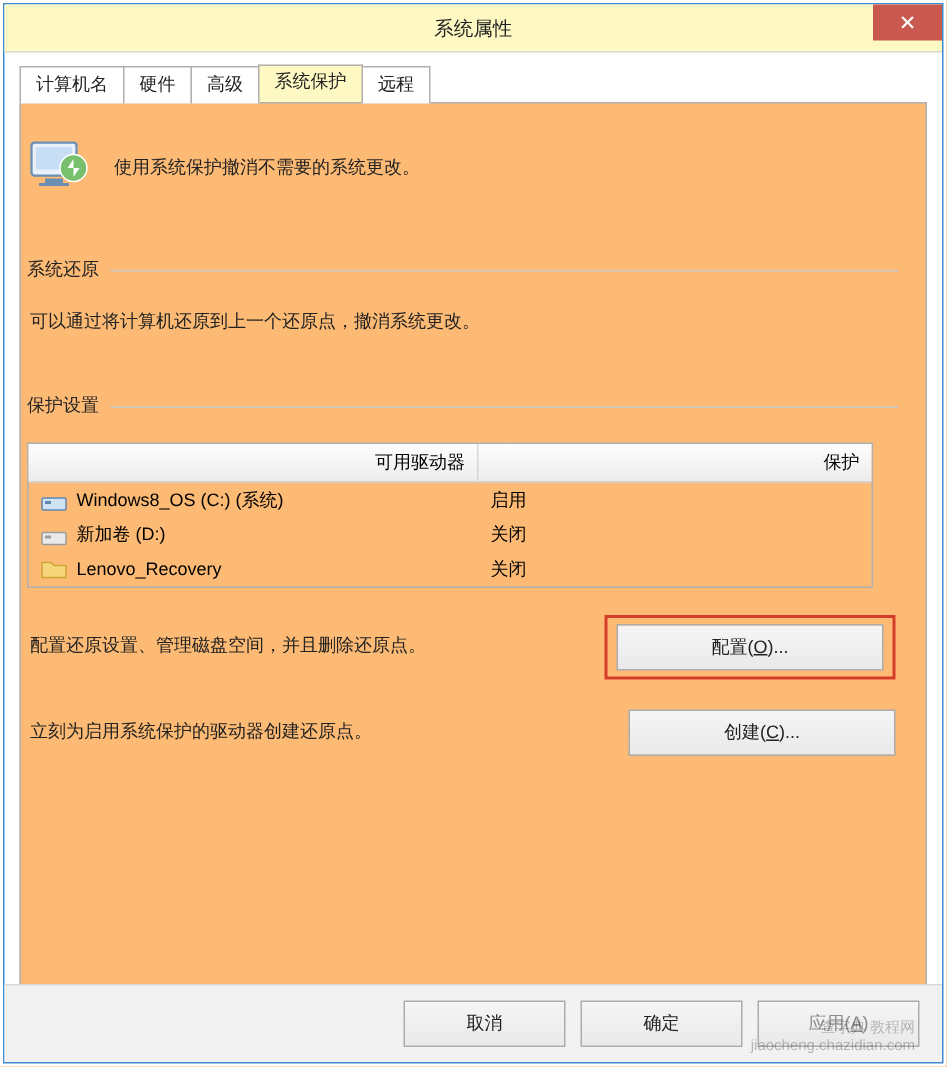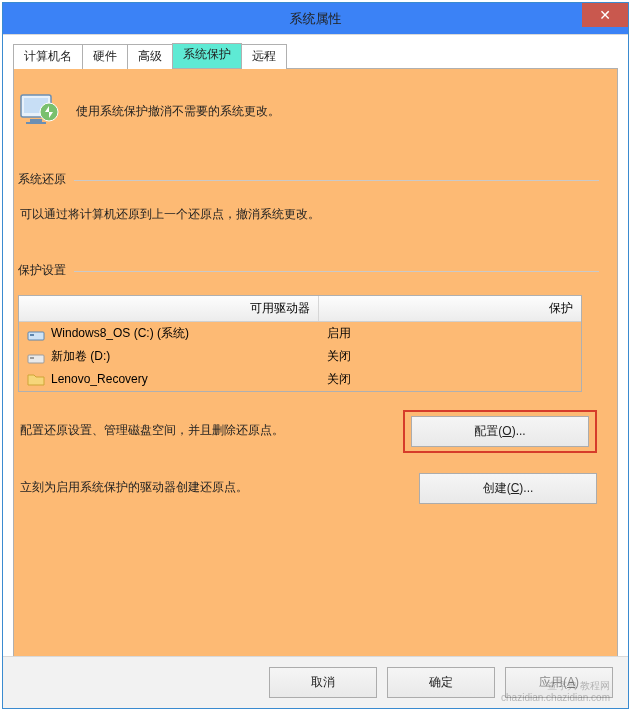--- a/index.html
+++ b/index.html
@@ -13,21 +13,21 @@
   .window {
     width: 627px;
     height: 707px;
     border: 1px solid #3a8bd0;
     background: #fff;
     position: relative;
     margin: 2px;
   }
   .titlebar {
     height: 32px;
-    background: #3b82f6;
+    background: #fef9c3;
     display: flex;
     align-items: center;
     justify-content: center;
     border-bottom: 1px solid #d9d9d9;
     position: relative;
   }
   .titlebar .title {
     font-size: 13px;
     color: #222;
     line-height: 32px;
@@ -62,21 +62,21 @@
     border-bottom: none;
     background: #fff;
     padding: 3px 10px 4px 10px;
     font-size: 12px;
     margin-right: -1px;
     position: relative;
     top: 1px;
     color: #222;
   }
   .tab.active {
-    background: #5eead4;
+    background: #fef9c3;
     z-index: 3;
     padding-top:2px;
     padding-bottom:5px;
     top:0;
   }
   .tabpanel {
     border: 1px solid #b0b0b0;
     background: #fdba74;
     padding: 20px 18px 18px 4px;
     position: relative;
@@ -321,16 +321,16 @@
   <div class="bottom-bar">
     <div class="win-btn"><span>取消</span></div>
     <div class="win-btn"><span>确定</span></div>
     <div class="win-btn disabled">
       <span>应用(<u>A</u>)</span>
     </div>
   </div>
 
   <div class="watermark">
     <div>查字典 教程网</div>
-    <div>chazidian.chazidian.com</div>
+    <div>jiaocheng.chazidian.com</div>
   </div>
 
 </div>
 
 </body></html>

